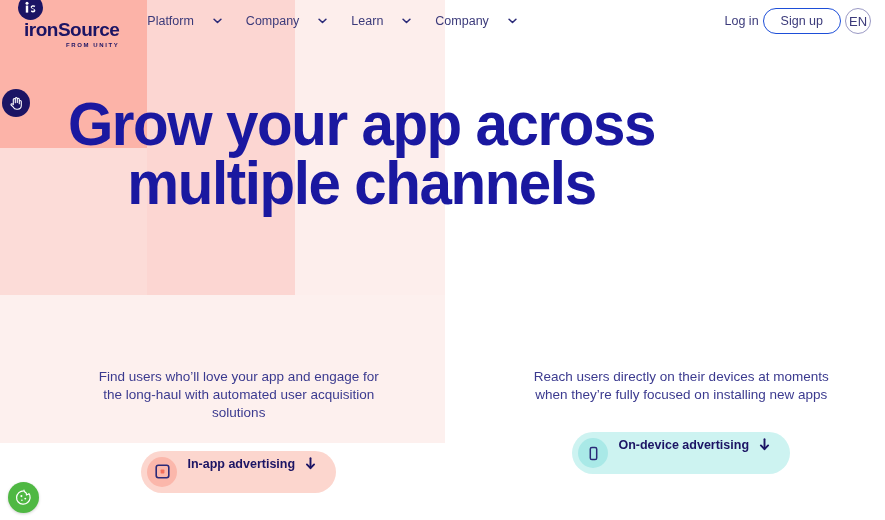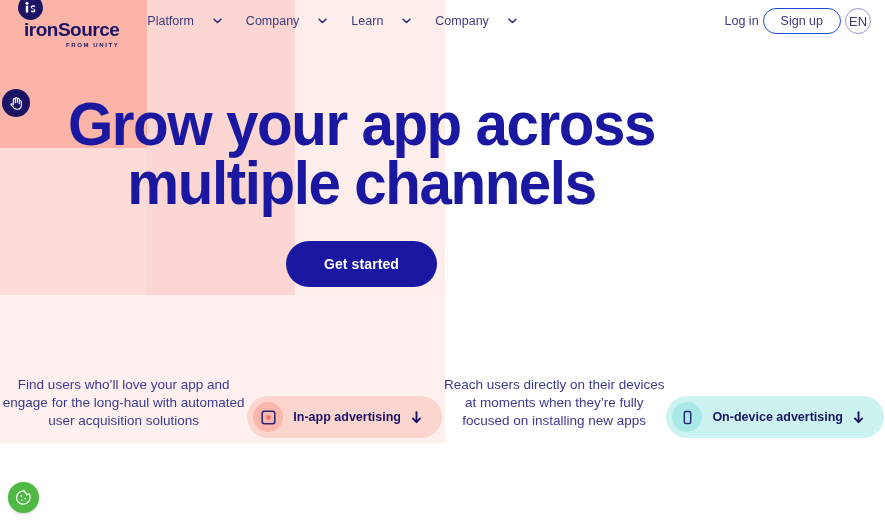--- a/index.html
+++ b/index.html
@@ -176,34 +176,34 @@
     position: absolute;
     left: 0; top: 368px;
     width: 885px;
     z-index: 4;
     display: flex;
   }
   .col {
     width: 442px;
     text-align: center;
     display: flex;
-    flex-direction: row;
-    align-items: center;
+    flex-direction: column;
+    align-items: center;
+    padding-left: 35px;
   }
   .col-desc {
     font-size: 13.5px;
     line-height: 1.35;
     color: #3b3a8f;
     width: 300px;
     margin: 0;
   }
   .pill {
     margin-top: 28px;
     display: inline-flex;
-    align-items: center;
     border-radius: 26px;
     padding: 6px 20px 6px 6px;
     cursor: pointer;
     gap: 10px;
   }
   .pill-pink { background: #fcd6ce; }
   .pill-mint { background: #cdf3f1; }
   .pill-icon-circle {
     width: 30px; height: 30px;
     border-radius: 50%;
@@ -313,23 +313,20 @@
     <button id="lang-btn">EN</button>
   </div>
 
 </div>
 
 <div id="hero">
   <h1 id="headline">
     <span>Grow your app across</span><br>
     <span>multiple channels</span>
   </h1>
-  <div id="cta-wrap">
-    <button id="cta-btn">Get started</button>
-  </div>
 </div>
 
 <div id="cols">
 
   <div class="col">
     <p class="col-desc">Find users who’ll love your app and engage for the long-haul with automated user acquisition solutions</p>
     <div class="pill pill-pink">
       <span class="pill-icon-circle circ-pink">
         <svg width="15" height="15" viewBox="0 0 15 15" aria-hidden="true">
           <rect x="1.2" y="1.2" width="12.6" height="12.6" rx="2.2" fill="none" stroke="#2b2a78" stroke-width="1.6"></rect>

